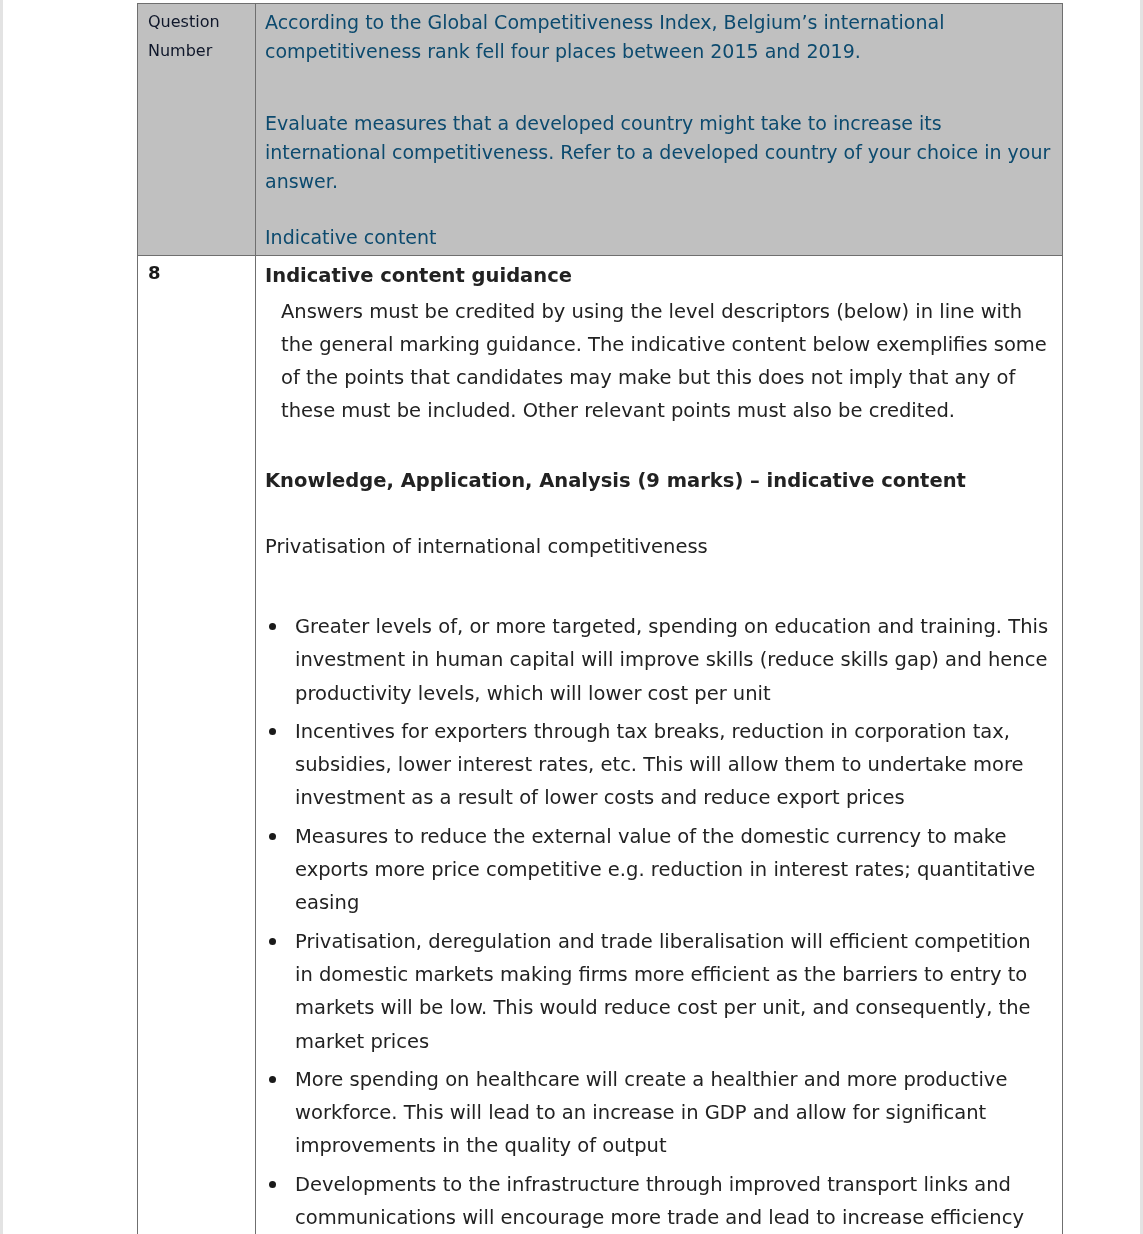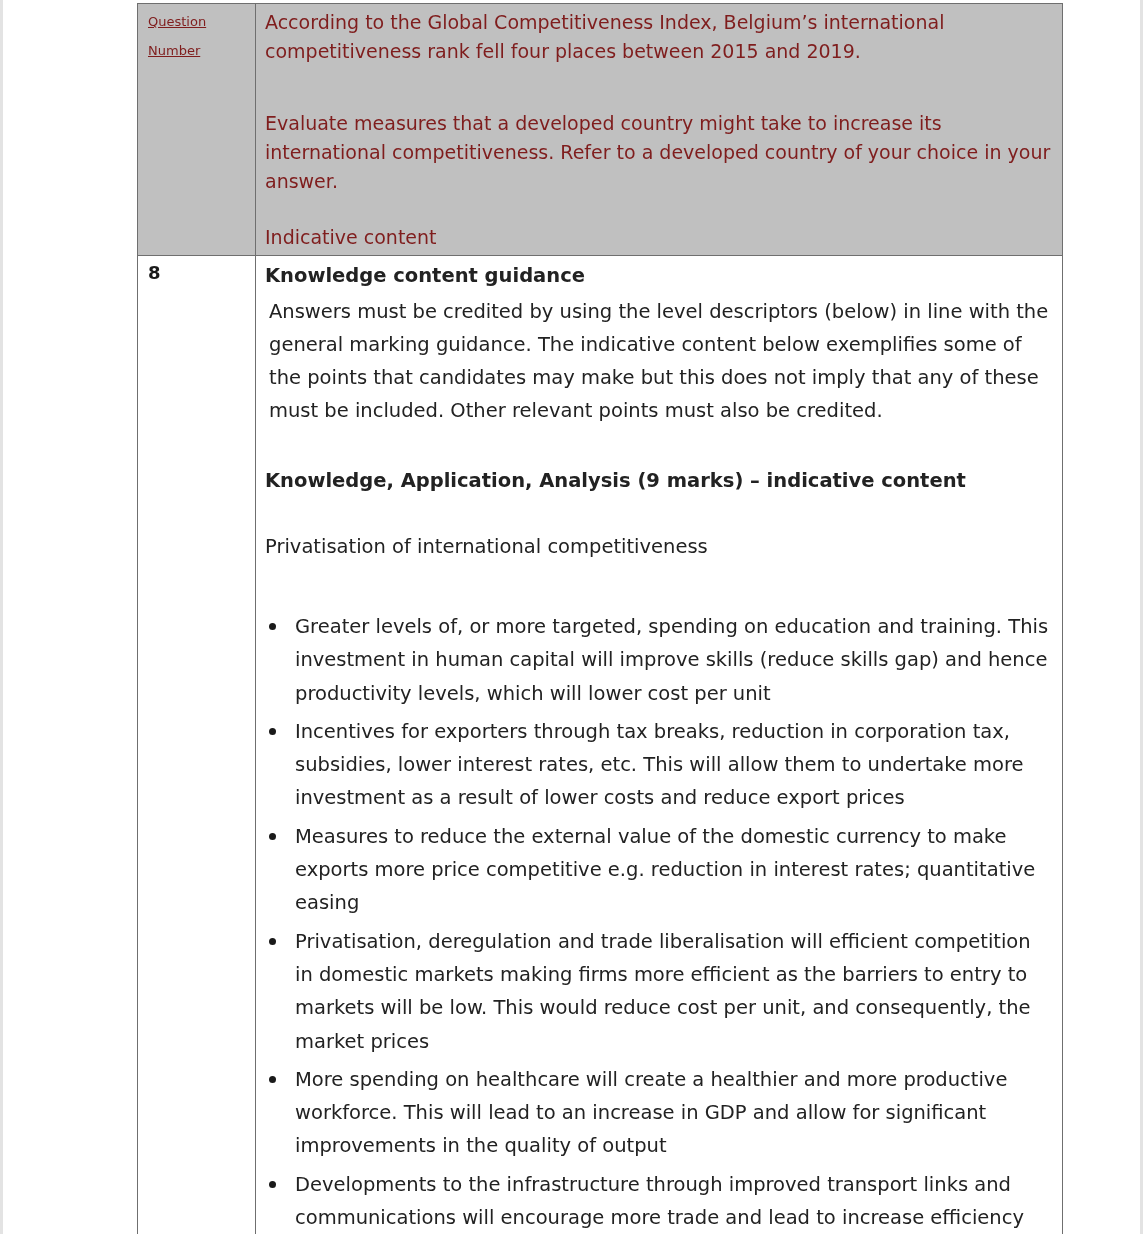--- a/index.html
+++ b/index.html
@@ -19,29 +19,29 @@
     table-layout: fixed;
   }
   table.ms td {
     border: 1.5px solid #6f6f6f;
     vertical-align: top;
     padding: 0;
   }
   col.c1 { width: 118px; }
   col.c2 { width: 807px; }
   tr.head td { background: #c0c0c0; }
-  .qlabel { font-size: 13px; line-height: 28.5px; padding: 4px 0 0 10px; color: #7f1d1d; text-decoration: underline; }
-  .qtext { font-size: 19px; line-height: 29px; padding: 4px 10px 0 9px; color: #7f1d1d; }
+  .qlabel { font-size: 16px; line-height: 28.5px; padding: 4px 0 0 10px; color: #0f172a; }
+  .qtext { font-size: 19px; line-height: 29px; padding: 4px 10px 0 9px; color: #0c4a6e; }
   .qtext p { margin: 0; }
   .qtext p.gap { margin-top: 43px; }
   .qtext p.last { margin-top: 27px; margin-bottom: 4px; line-height: 28px; }
   .qnum { font-size: 18px; font-weight: bold; padding: 6px 0 0 10px; }
   .body { padding: 5px 10px 6px 9px; font-size: 19.5px; color: #222; }
   .body .h { font-weight: bold; line-height: 30px; margin: 0; }
-  .body .para { line-height: 33px; margin: 4px 0 0 4px; }
+  .body .para { line-height: 33px; margin: 4px 0 0 16px; }
   .body .h2 { font-weight: bold; margin: 39px 0 0 0; line-height: 30px; }
   .body .sub { margin: 36px 0 0 0; line-height: 30px; }
   ul.bul { list-style: none; margin: 48px 0 0 0; padding: 0; }
   ul.bul li { position: relative; padding-left: 30px; line-height: 33.3px; margin-bottom: 5px; }
   ul.bul li .dot { position: absolute; left: 4px; top: 13px; width: 7px; height: 7px; border-radius: 50%; background: #1a1a1a; }
 </style>
 </head>
 <body>
 
 <div class="edge-left"></div>
@@ -64,21 +64,21 @@
         <p class="last">Indicative content</p>
       </div>
     </td>
   </tr>
   <tr>
     <td style="height: 984px;">
       <div class="qnum">8</div>
     </td>
     <td>
       <div class="body">
-        <p class="h">Knowledge content guidance</p>
+        <p class="h">Indicative content guidance</p>
         <p class="para">Answers must be credited by using the level descriptors (below) in line with the general marking guidance. The indicative content below exemplifies some of the points that candidates may make but this does not imply that any of these must be included. Other relevant points must also be credited.</p>
         <p class="h2">Knowledge, Application, Analysis (9 marks) – indicative content</p>
         <p class="sub">Privatisation of international competitiveness</p>
         <ul class="bul">
           <li><span class="dot"></span><span>Greater levels of, or more targeted, spending on education and training. This investment in human capital will improve skills (reduce skills gap) and hence productivity levels, which will lower cost per unit</span></li>
           <li><span class="dot"></span><span>Incentives for exporters through tax breaks, reduction in corporation tax, subsidies, lower interest rates, etc. This will allow them to undertake more investment as a result of lower costs and reduce export prices</span></li>
           <li><span class="dot"></span><span>Measures to reduce the external value of the domestic currency to make exports more price competitive e.g. reduction in interest rates; quantitative easing</span></li>
           <li><span class="dot"></span><span>Privatisation, deregulation and trade liberalisation will efficient competition in domestic markets making firms more efficient as the barriers to entry to markets will be low. This would reduce cost per unit, and consequently, the market prices</span></li>
           <li><span class="dot"></span><span>More spending on healthcare will create a healthier and more productive workforce. This will lead to an increase in GDP and allow for significant improvements in the quality of output</span></li>
           <li><span class="dot"></span><span>Developments to the infrastructure through improved transport links and communications will encourage more trade and lead to increase efficiency</span></li>

